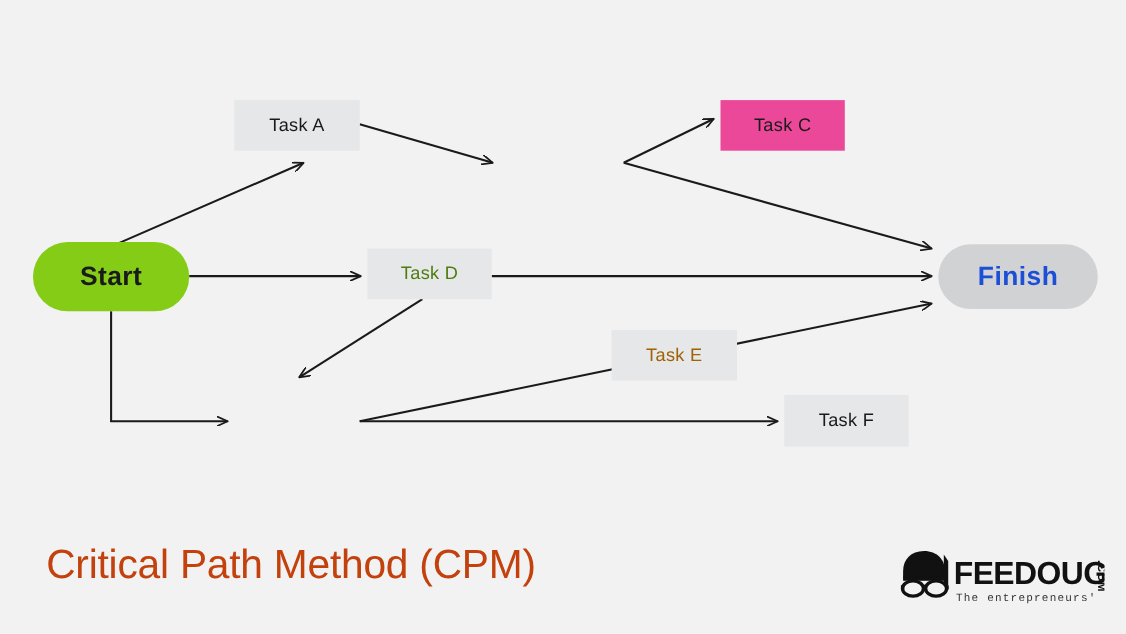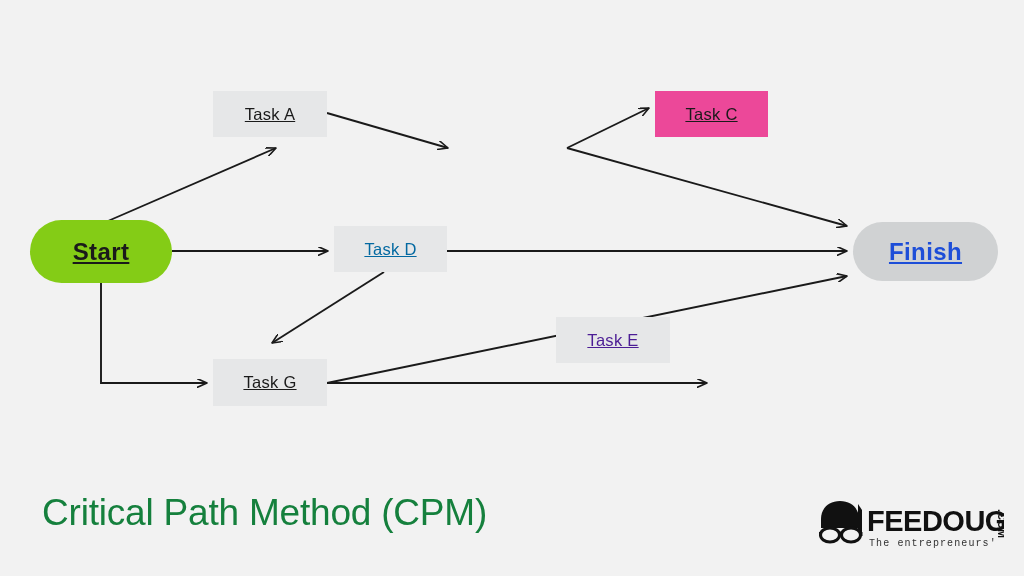--- a/index.html
+++ b/index.html
@@ -40,21 +40,20 @@
     pointer-events: none;
   }
   .node {
     position: absolute;
     box-sizing: border-box;
     display: flex;
     align-items: center;
     justify-content: center;
     color: #1a1a1a;
     user-select: none;
-    text-decoration: underline;
   }
   .node.task {
     background: #e6e7e8;
     font-size: 16.5px;
     font-weight: 400;
     letter-spacing: 0.3px;
   }
   .node.terminal {
     background: #d0d2d3;
     border-radius: 32px;
@@ -62,21 +61,21 @@
     font-weight: 700;
     letter-spacing: 0.4px;
   }
   
   .page-title {
     position: absolute;
     left: 42px;
     top: 492px;
     font-size: 37px;
     font-weight: 400;
-    color: #15803d;
+    color: #c2410c;
     letter-spacing: -0.2px;
     white-space: nowrap;
   }
   .logo {
     position: absolute;
     left: 818px;
     top: 498px;
     width: 186px;
     height: 56px;
   }
@@ -115,23 +114,23 @@
 
         <path d="M327,383 L707,383"></path>
 
         <path d="M327,383 L847,276"></path>
       </g>
     </svg>
 
     <div class="node terminal" style="left: 30px; top: 220px; width: 142px; height: 63px; background: #84cc16; color: rgb(26, 26, 26);">Start</div>
     <div class="node task" style="left: 213px; top: 91px; width: 114px; height: 46px; background: rgb(230, 231, 232); color: rgb(26, 26, 26);">Task A</div>
     <div class="node task" style="left: 655px; top: 91px; width: 113px; height: 46px; background: #ec4899; color: rgb(26, 26, 26);">Task C</div>
-    <div class="node task" style="left: 334px; top: 226px; width: 113px; height: 46px; background: rgb(230, 231, 232); color: #0369a1;">Task D</div>
-    <div class="node task" style="left: 556px; top: 317px; width: 114px; height: 46px; background: rgb(230, 231, 232); color: #4c1d95;">Task E</div>
-    <div class="node task" style="left: 213px; top: 359px; width: 114px; height: 47px; background: rgb(230, 231, 232); color: rgb(26, 26, 26);">Task G</div>
+    <div class="node task" style="left: 334px; top: 226px; width: 113px; height: 46px; background: rgb(230, 231, 232); color: #4d7c0f;">Task D</div>
+    <div class="node task" style="left: 556px; top: 300px; width: 114px; height: 46px; background: rgb(230, 231, 232); color: #a16207;">Task E</div>
+    <div class="node task" style="left: 713px; top: 359px; width: 113px; height: 47px; background: rgb(230, 231, 232); color: rgb(26, 26, 26);">Task F</div>
     <div class="node terminal" style="left: 853px; top: 222px; width: 145px; height: 59px; background: rgb(208, 210, 211); color: #1d4ed8;">Finish</div>
 
   </div>
 
   <div class="page-title">Critical Path Method (CPM)</div>
 
   <div class="logo">
     <svg width="186" height="56" viewBox="0 0 186 56">
 
       <g fill="#111111">

